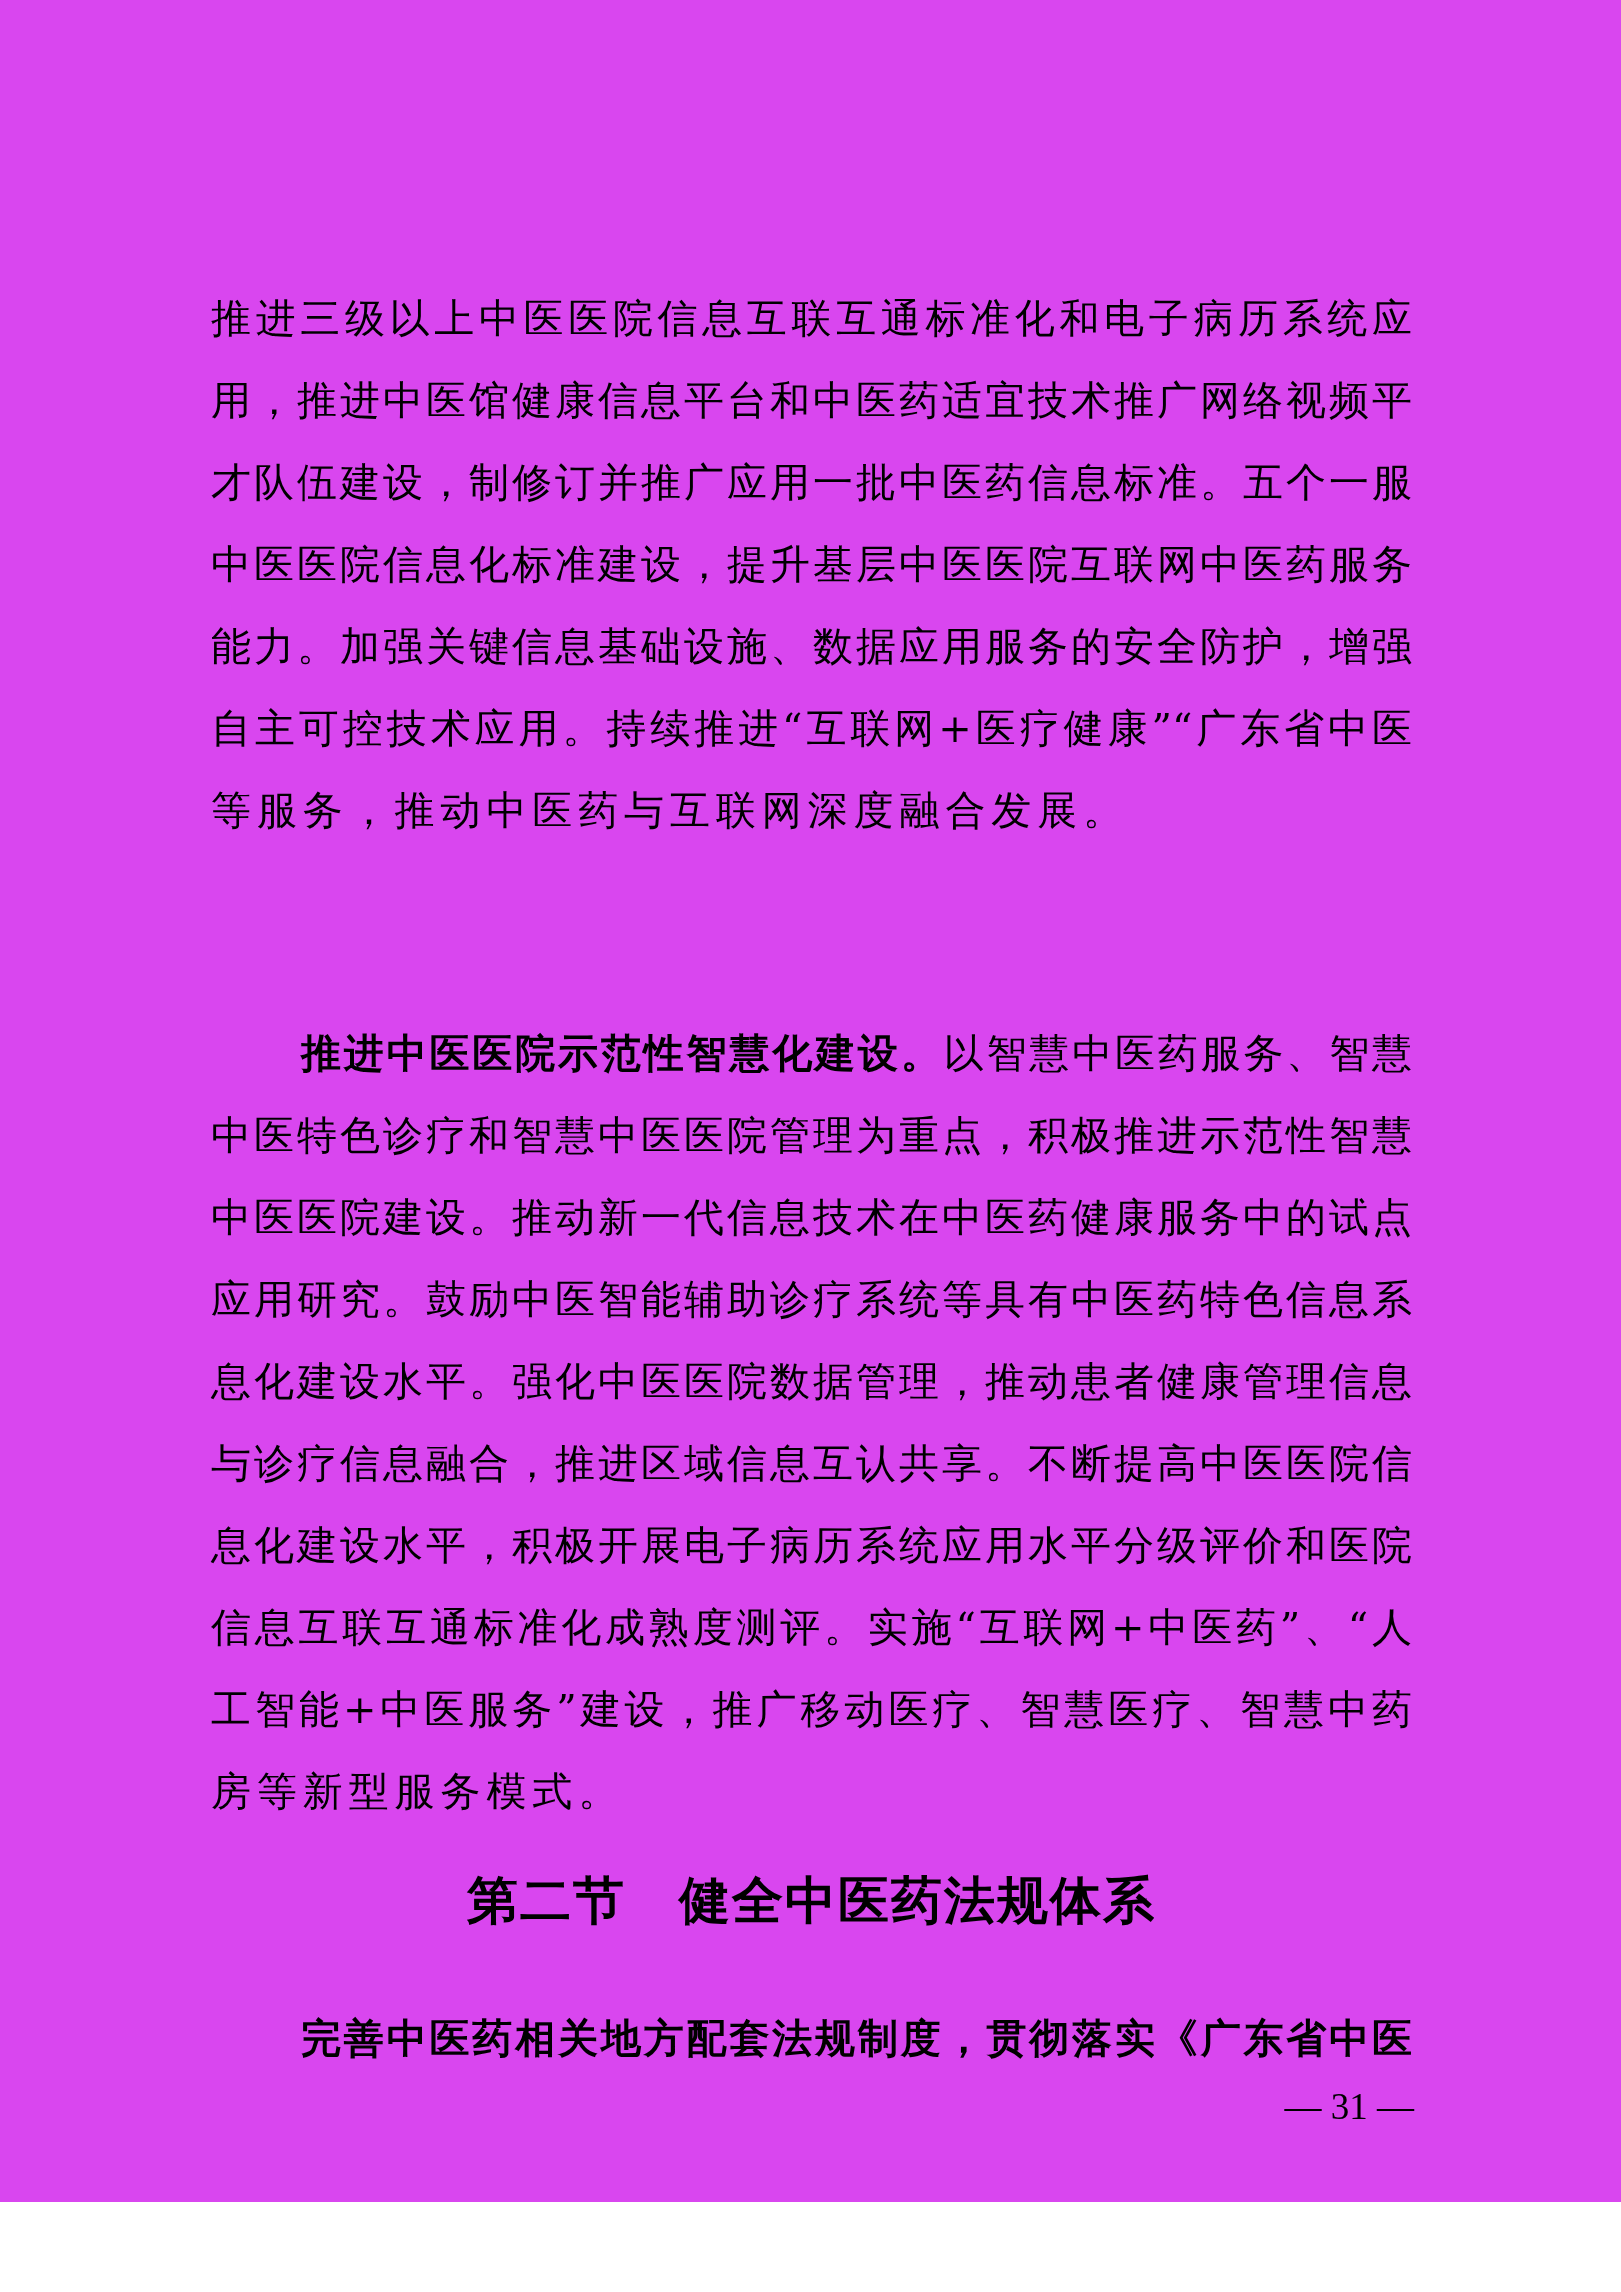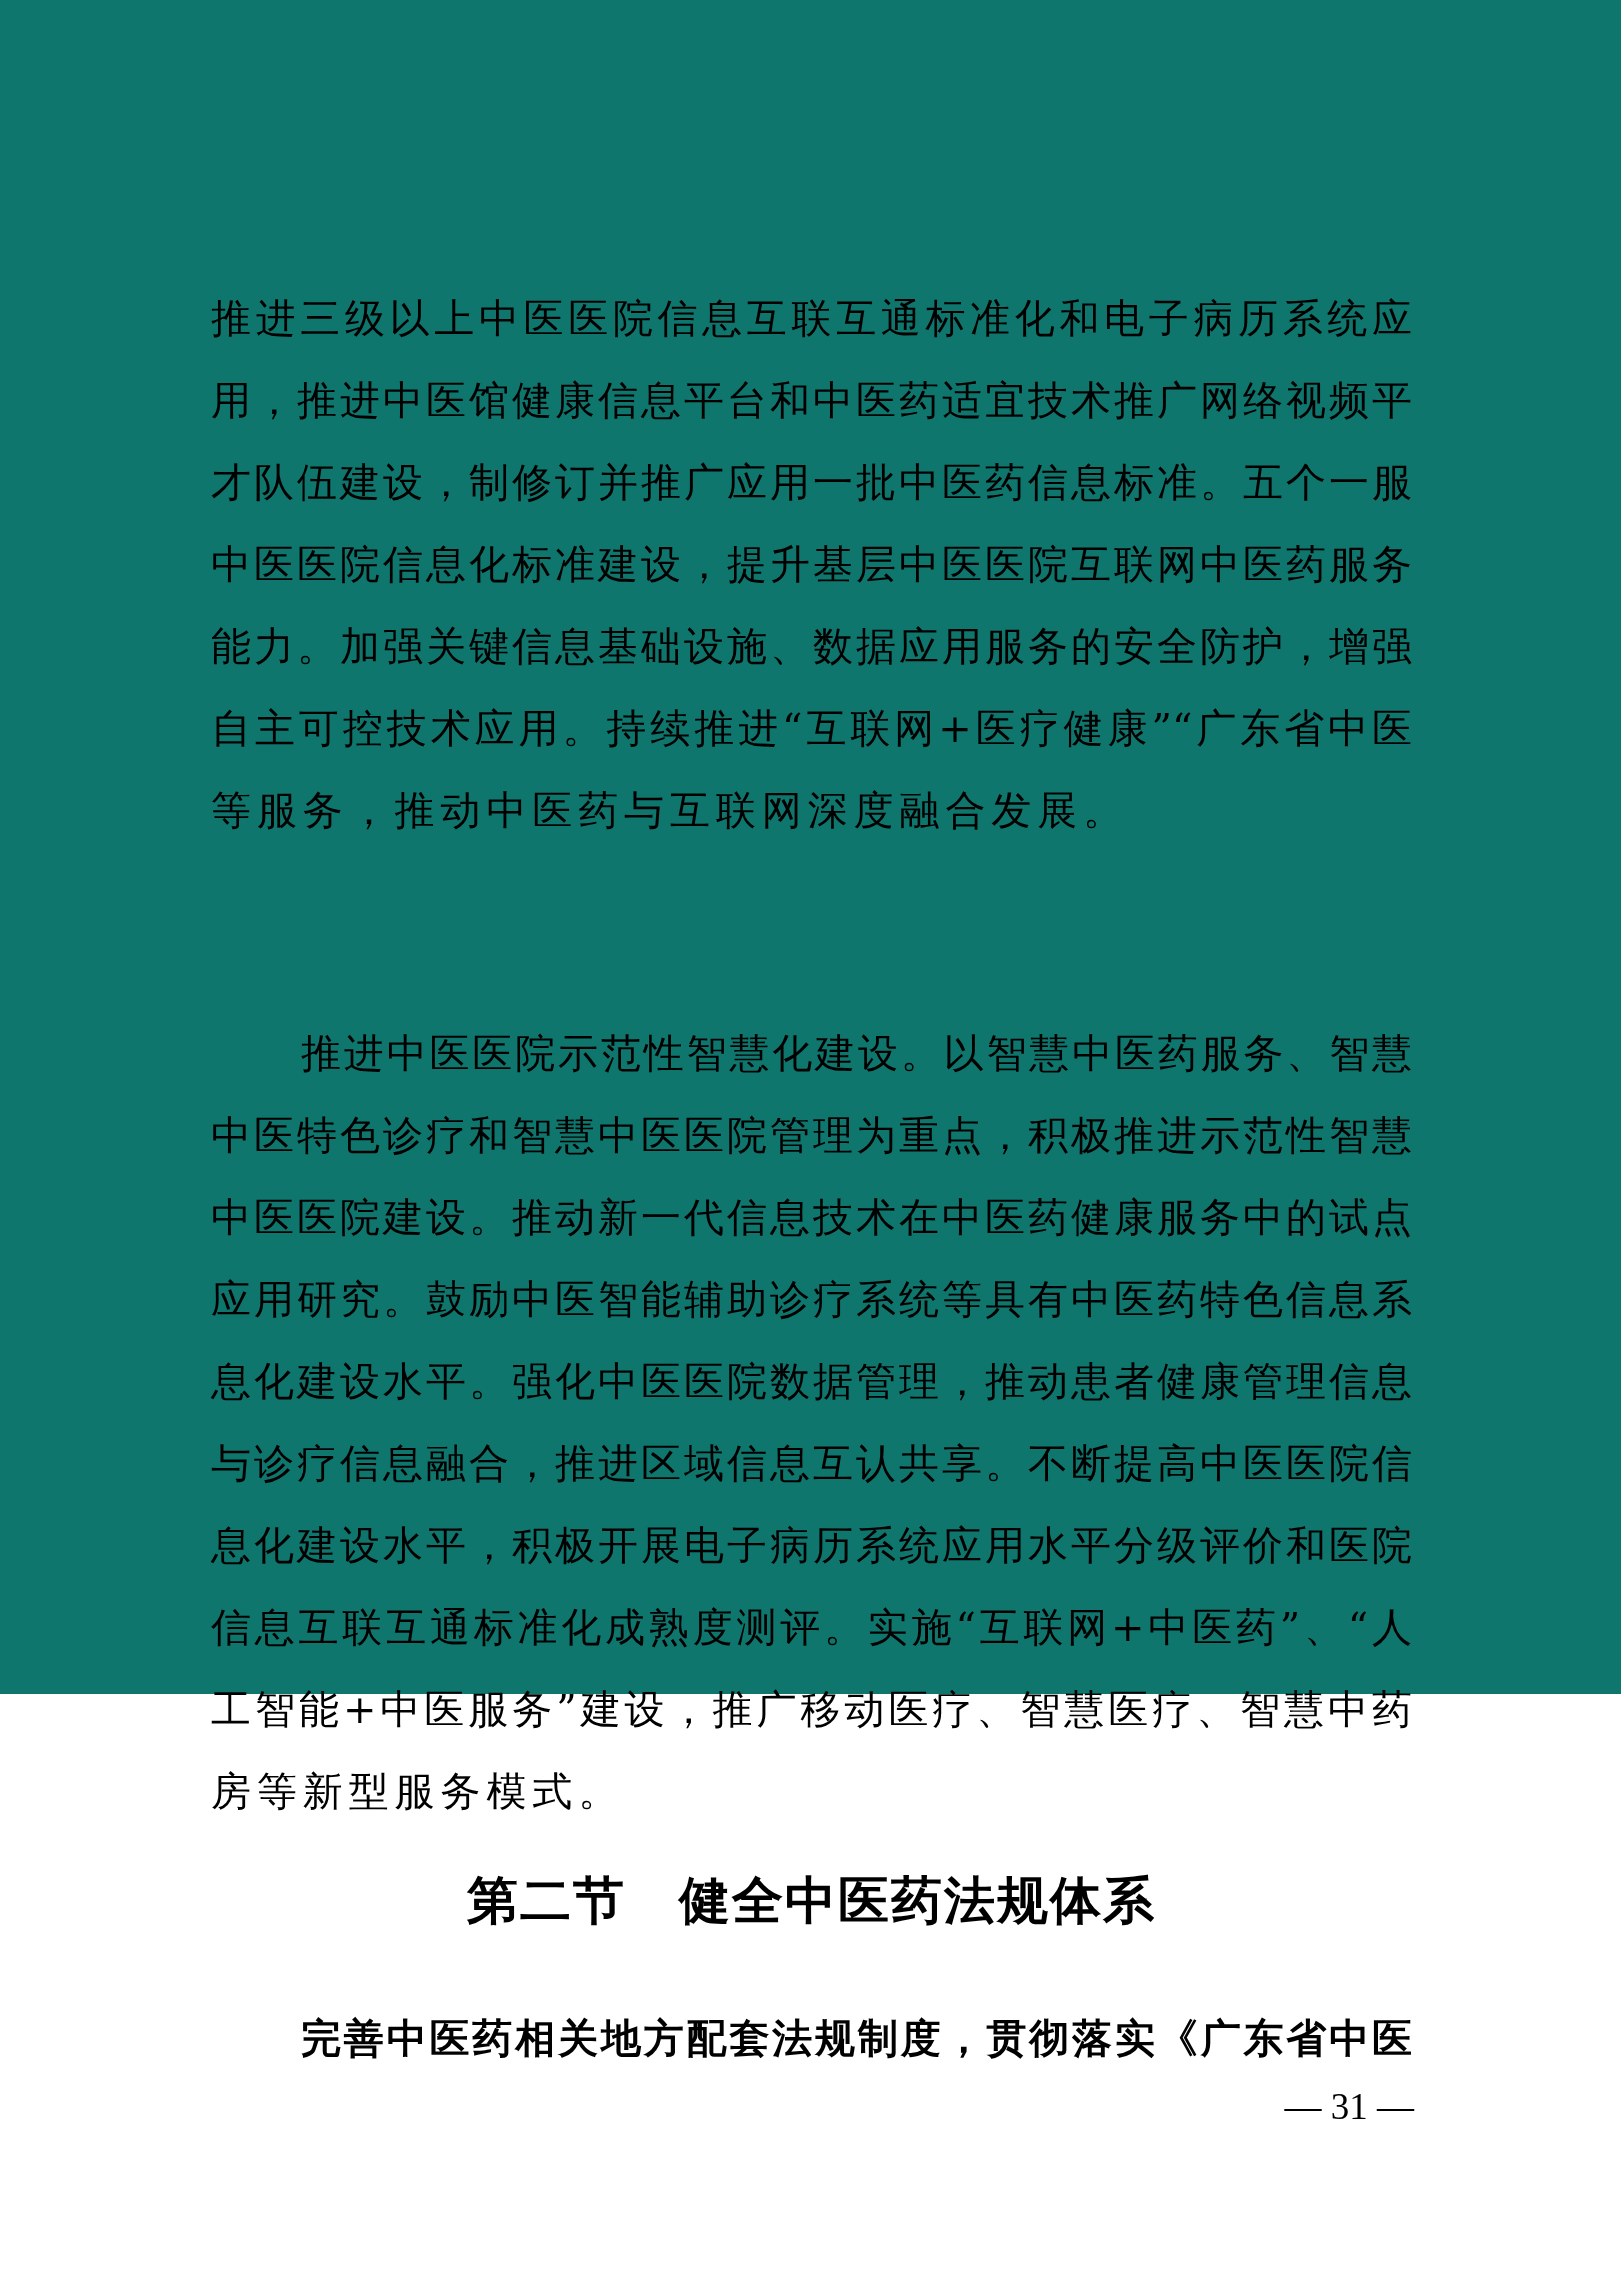--- a/index.html
+++ b/index.html
@@ -13,22 +13,22 @@
     position: relative;
     overflow: hidden;
     font-family: "DejaVu Serif", "Liberation Serif", serif;
     color: #000000;
   }
   .page {
     position: absolute;
     left: 0;
     top: 0;
     width: 1621px;
-    height: 1694px;
-    background: #0f766e;
+    height: 2202px;
+    background: #d946ef;
   }
   .text-block {
     position: absolute;
     left: 211px;
     width: 1201px;
   }
   .line {
     display: block;
     height: 82px;
     line-height: 82px;
@@ -40,21 +40,21 @@
     overflow: visible;
   }
   .line.last {
     text-align-last: left;
     letter-spacing: 5.9px;
   }
   .line.indent {
     padding-left: 90px;
   }
   .bold {
-    font-weight: normal;
+    font-weight: bold;
   }
   .section-heading {
     position: absolute;
     left: 211px;
     width: 1201px;
     top: 1860px;
     height: 82px;
     line-height: 82px;
     text-align: center;
     font-size: 51px;

